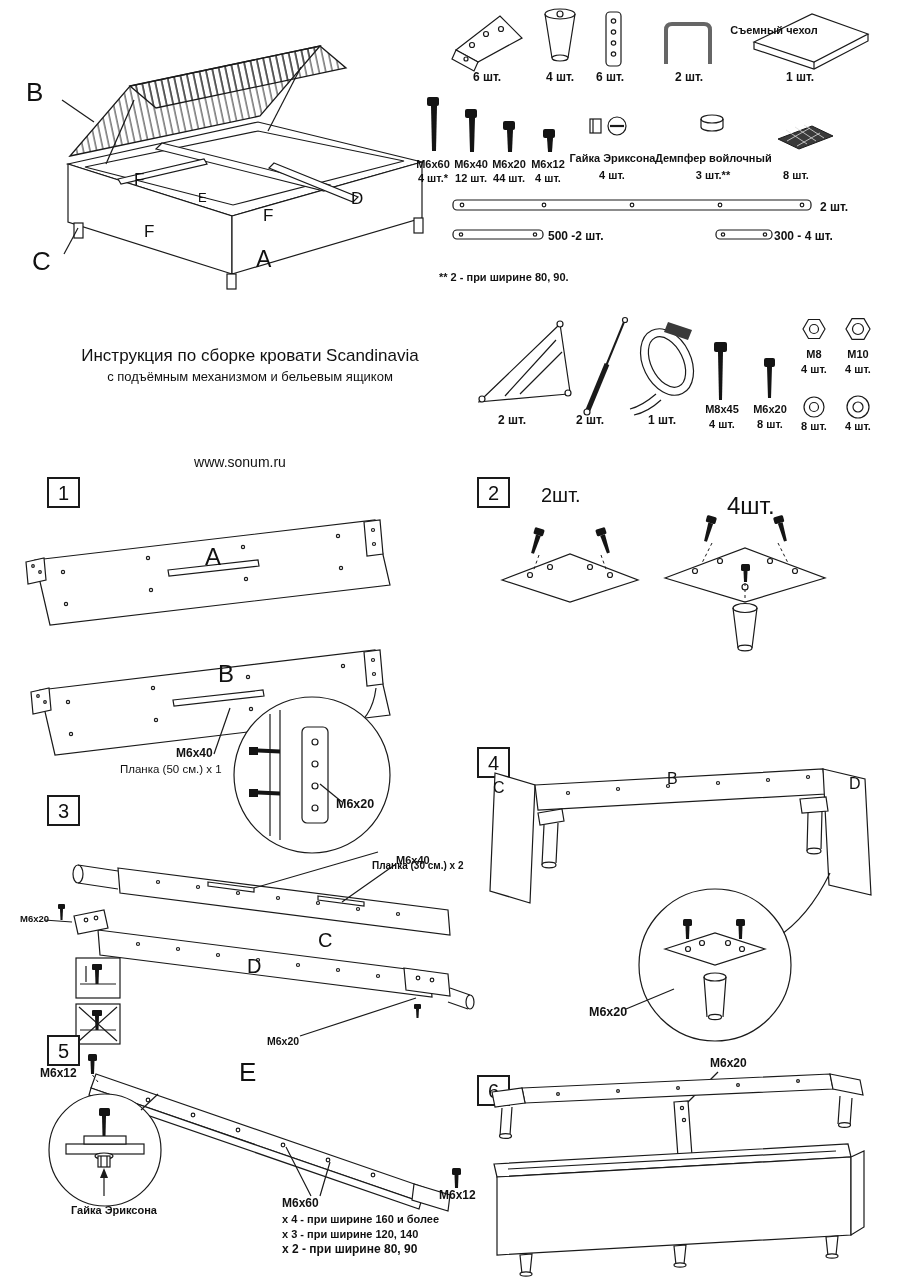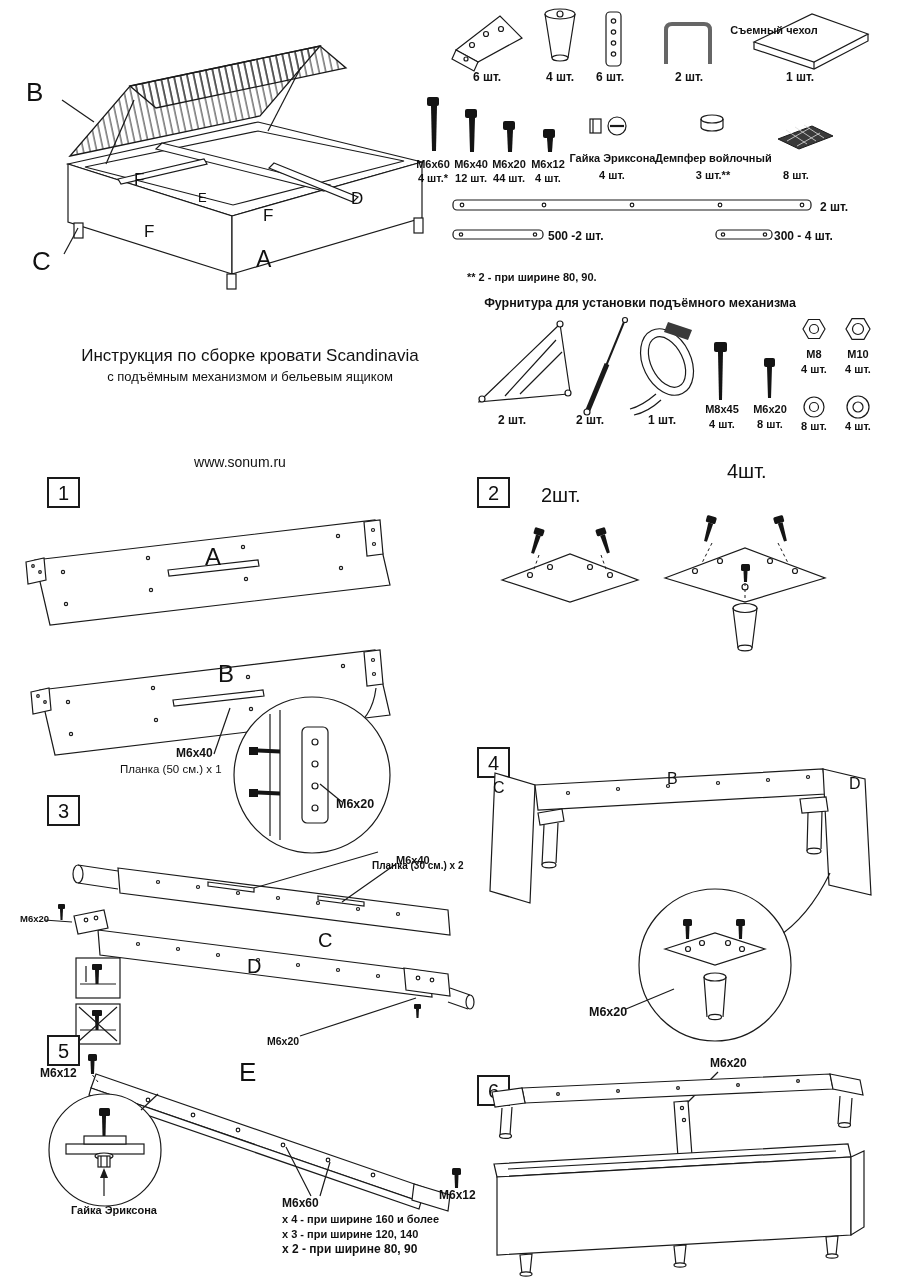--- a/index.html
+++ b/index.html
@@ -206,23 +206,22 @@
   <div class="t b c" style="left:565px;top:152px;width:95px;font-size:11px">Гайка Эриксона</div>
   <div class="t b c" style="left:590px;top:169px;width:44px;font-size:11px">4 шт.</div>
   <div class="t b c" style="left:655px;top:152px;width:115px;font-size:11px">Демпфер войлочный</div>
   <div class="t b c" style="left:691px;top:169px;width:44px;font-size:11px">3 шт.**</div>
   <div class="t b c" style="left:774px;top:169px;width:44px;font-size:11px">8 шт.</div>
 
   <div class="t b" style="left:820px;top:201px;font-size:12px">2 шт.</div>
   <div class="t b" style="left:548px;top:230px;font-size:12px">500 -2 шт.</div>
   <div class="t b" style="left:774px;top:230px;font-size:12px">300 - 4 шт.</div>
 
-  <div class="t b" style="left:467px;top:271px;font-size:11px">** 2 - при ширине 80, 90.</div>
-
-  <div class="t b c" style="left:452px;top:296px;width:376px;font-size:12.5px">Фурнитура для установки подъёмного механизма</div>
+  <div class="t b" style="left:439px;top:271px;font-size:11px">** 2 - при ширине 80, 90.</div>
+
   <div class="t b c" style="left:488px;top:414px;width:48px;font-size:12px">2 шт.</div>
   <div class="t b c" style="left:566px;top:414px;width:48px;font-size:12px">2 шт.</div>
   <div class="t b c" style="left:638px;top:414px;width:48px;font-size:12px">1 шт.</div>
   <div class="t b c" style="left:698px;top:403px;width:48px;font-size:11px">М8х45</div>
   <div class="t b c" style="left:698px;top:418px;width:48px;font-size:11px">4 шт.</div>
   <div class="t b c" style="left:746px;top:403px;width:48px;font-size:11px">М6х20</div>
   <div class="t b c" style="left:746px;top:418px;width:48px;font-size:11px">8 шт.</div>
   <div class="t b c" style="left:792px;top:348px;width:44px;font-size:11px">М8</div>
   <div class="t b c" style="left:792px;top:363px;width:44px;font-size:11px">4 шт.</div>
   <div class="t b c" style="left:836px;top:348px;width:44px;font-size:11px">М10</div>
@@ -327,21 +326,21 @@
       <path d="M232,35 L222,55 M298,35 L308,55" class="dsh"></path>
       <rect x="261" y="56" width="9" height="7" rx="1.5" class="blk"></rect>
         <polygon points="263.5,63 267.5,63 267,74 264,74" class="blk"></polygon>
       <path d="M265,75 L265,94" class="dsh"></path>
       <ellipse cx="265" cy="100" rx="12" ry="4.5" class="fw"></ellipse>
       <path d="M253,100 L258,140 M277,100 L272,140" class="ln"></path>
       <ellipse cx="265" cy="140" rx="7" ry="2.8" class="fw"></ellipse>
     </g>
   </svg>
   <div class="t" style="left:541px;top:484px;font-size:20px">2шт.</div>
-  <div class="t" style="left:727px;top:460px;font-size:20px">4шт.</div>
+  <div class="t" style="left:727px;top:492px;font-size:24px">4шт.</div>
 
   <div class="stepbox" style="left:47px;top:795px">3</div>
   <svg style="left:18px;top:818px" width="452" height="240" viewBox="0 0 452 240">
     <g>
       <ellipse cx="60" cy="56" rx="5" ry="9" class="fw"></ellipse>
       <path d="M60,47 L100,53 M60,65 L100,71" class="ln"></path>
       <polygon points="100,50 430,92 432,117 102,75" class="fw"></polygon>
       <circle cx="140" cy="64" r="1.5" class="ln"></circle>
         <circle cx="180" cy="69" r="1.5" class="ln"></circle>
       <circle cx="220" cy="75" r="1.5" class="ln"></circle>

